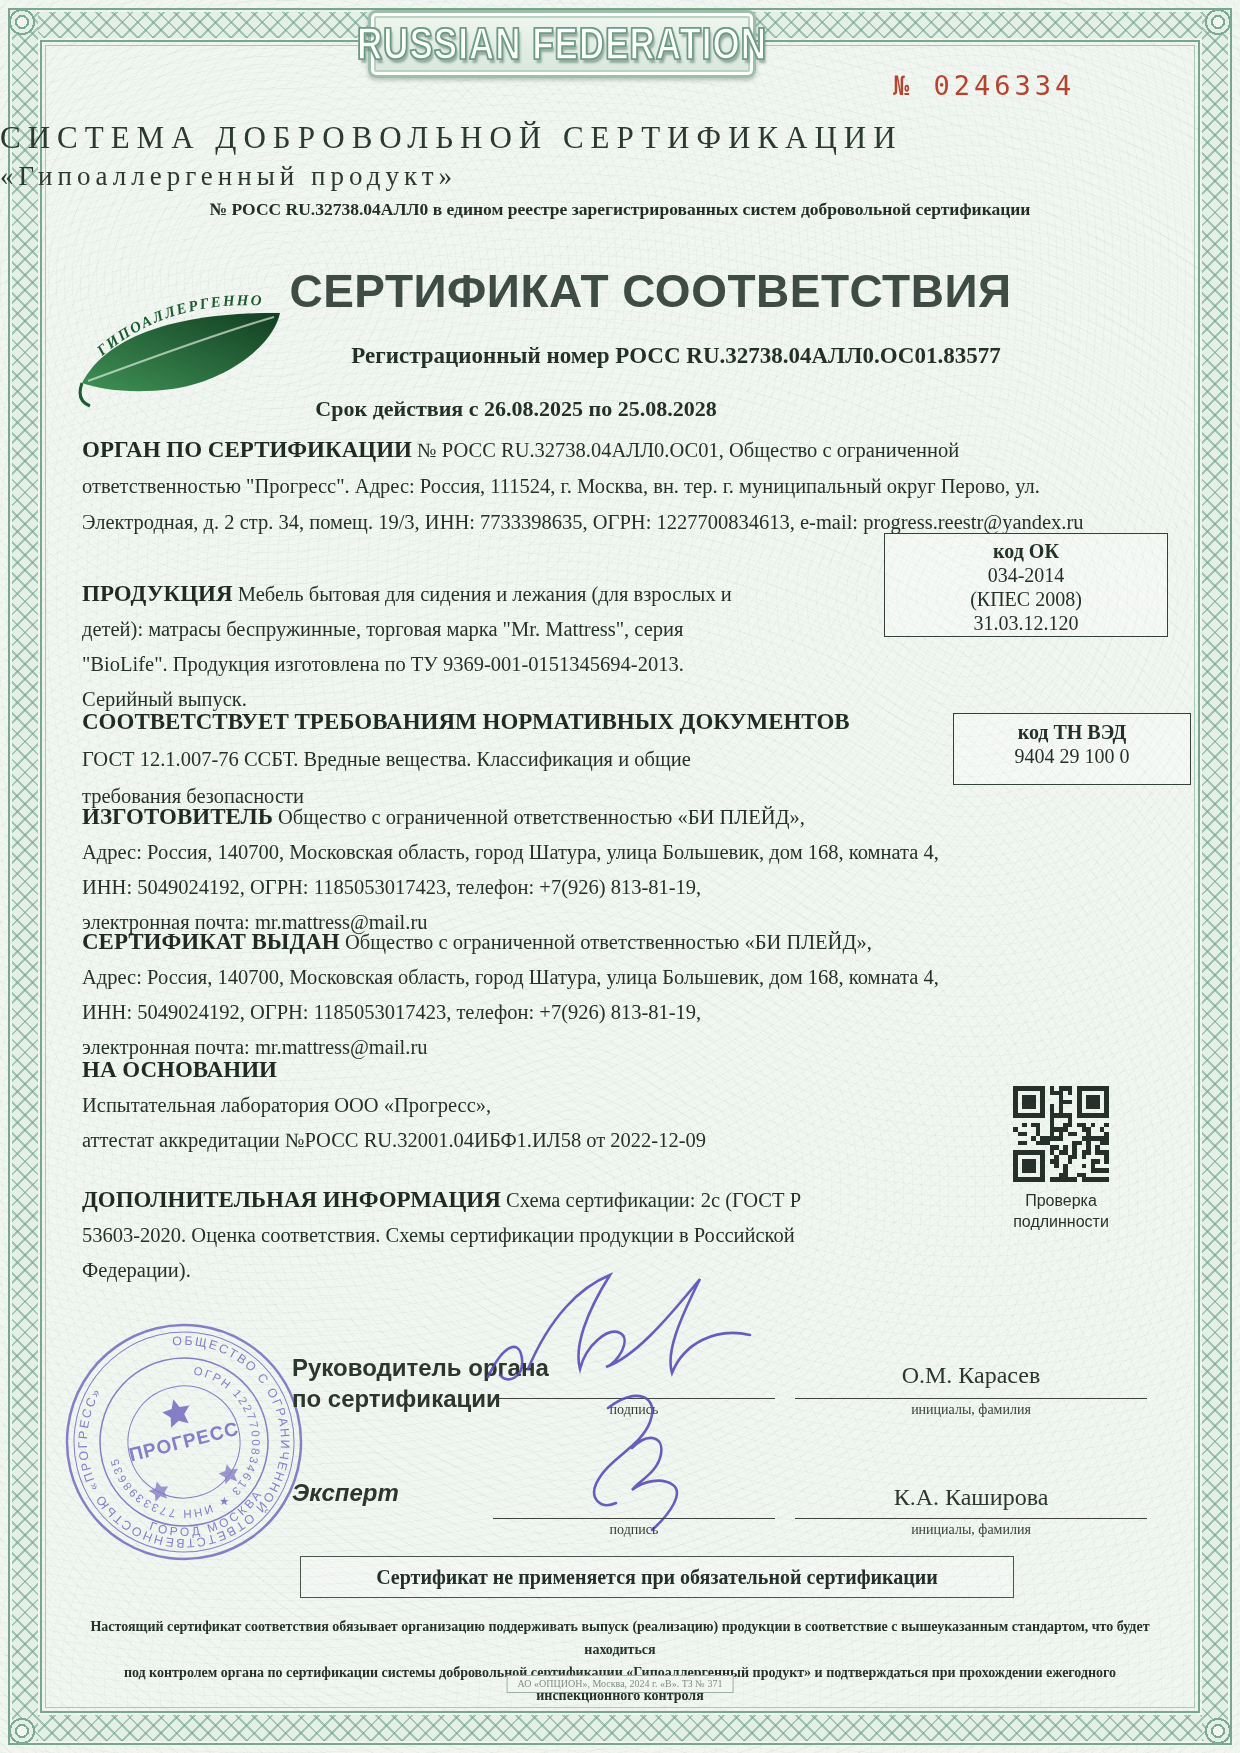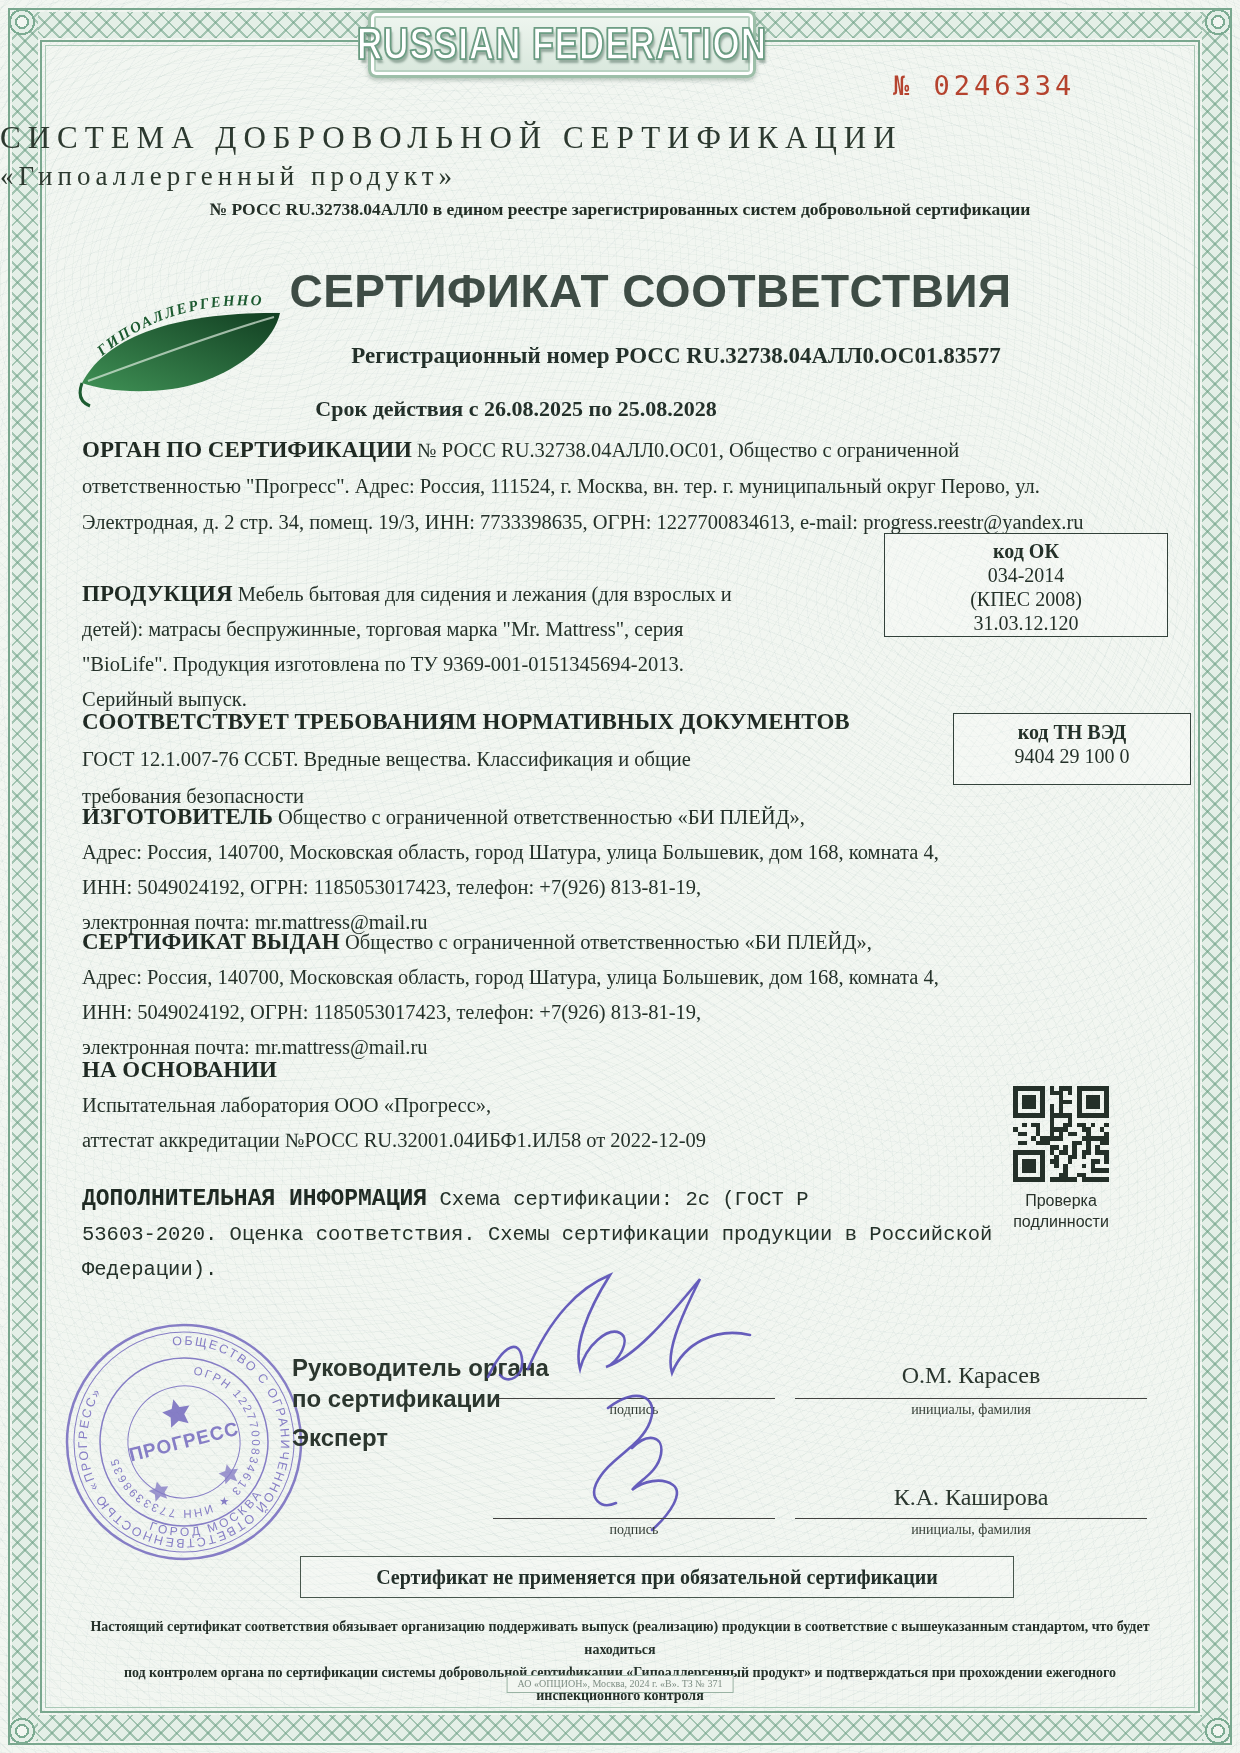--- a/index.html
+++ b/index.html
@@ -171,21 +171,21 @@
     <div class="pline">ИНН: 5049024192, ОГРН: 1185053017423, телефон: +7(926) 813-81-19,</div>
     <div class="pline">электронная почта: mr.mattress@mail.ru</div>
   </div>
 
   <div class="para" style="top:1052px;width:815px;">
     <div class="pline"><span class="lbl">НА ОСНОВАНИИ</span></div>
     <div class="pline">Испытательная лаборатория ООО «Прогресс»,</div>
     <div class="pline">аттестат аккредитации №РОСС RU.32001.04ИБФ1.ИЛ58 от 2022-12-09</div>
   </div>
 
-  <div class="para" style="top:1182px;width:830px;font-family:Liberation Mono, monospace;">
+  <div class="para" style="top:1182px;width:830px;">
     <div class="pline"><span class="lbl">ДОПОЛНИТЕЛЬНАЯ ИНФОРМАЦИЯ</span> <span>Схема сертификации: 2с (ГОСТ Р</span></div>
     <div class="pline">53603-2020. Оценка соответствия. Схемы сертификации продукции в Российской</div>
     <div class="pline">Федерации).</div>
   </div>
 
   <svg id="qr-svg" class="qr" viewBox="0 0 21 21" shape-rendering="crispEdges">
       <path d="M8 0h1v1h-1zM10 0h1v1h-1zM11 0h1v1h-1zM12 0h1v1h-1zM8 1h1v1h-1zM9 1h1v1h-1zM10 1h1v1h-1zM12 1h1v1h-1zM10 2h1v1h-1zM10 3h1v1h-1zM11 3h1v1h-1zM12 3h1v1h-1zM8 4h1v1h-1zM10 4h1v1h-1zM8 5h1v1h-1zM10 5h1v1h-1zM8 6h1v1h-1zM9 6h1v1h-1zM10 6h1v1h-1zM11 6h1v1h-1zM12 6h1v1h-1zM8 7h1v1h-1zM12 7h1v1h-1zM2 8h1v1h-1zM4 8h1v1h-1zM5 8h1v1h-1zM8 8h1v1h-1zM11 8h1v1h-1zM12 8h1v1h-1zM14 8h1v1h-1zM15 8h1v1h-1zM17 8h1v1h-1zM20 8h1v1h-1zM0 9h1v1h-1zM5 9h1v1h-1zM8 9h1v1h-1zM9 9h1v1h-1zM10 9h1v1h-1zM11 9h1v1h-1zM15 9h1v1h-1zM16 9h1v1h-1zM19 9h1v1h-1zM1 10h1v1h-1zM2 10h1v1h-1zM5 10h1v1h-1zM8 10h1v1h-1zM10 10h1v1h-1zM12 10h1v1h-1zM13 10h1v1h-1zM16 10h1v1h-1zM20 10h1v1h-1zM4 11h1v1h-1zM6 11h1v1h-1zM7 11h1v1h-1zM8 11h1v1h-1zM9 11h1v1h-1zM10 11h1v1h-1zM15 11h1v1h-1zM16 11h1v1h-1zM17 11h1v1h-1zM18 11h1v1h-1zM19 11h1v1h-1zM20 11h1v1h-1zM1 12h1v1h-1zM2 12h1v1h-1zM5 12h1v1h-1zM6 12h1v1h-1zM7 12h1v1h-1zM13 12h1v1h-1zM14 12h1v1h-1zM16 12h1v1h-1zM19 12h1v1h-1zM20 12h1v1h-1zM8 13h1v1h-1zM9 13h1v1h-1zM11 13h1v1h-1zM13 13h1v1h-1zM16 13h1v1h-1zM18 13h1v1h-1zM8 14h1v1h-1zM10 14h1v1h-1zM11 14h1v1h-1zM13 14h1v1h-1zM15 14h1v1h-1zM16 14h1v1h-1zM18 14h1v1h-1zM19 14h1v1h-1zM20 14h1v1h-1zM9 15h1v1h-1zM12 15h1v1h-1zM13 15h1v1h-1zM15 15h1v1h-1zM20 15h1v1h-1zM8 16h1v1h-1zM9 16h1v1h-1zM12 16h1v1h-1zM17 16h1v1h-1zM18 16h1v1h-1zM20 16h1v1h-1zM9 17h1v1h-1zM11 17h1v1h-1zM15 17h1v1h-1zM17 17h1v1h-1zM11 18h1v1h-1zM17 18h1v1h-1zM18 18h1v1h-1zM19 18h1v1h-1zM20 18h1v1h-1zM10 19h1v1h-1zM11 19h1v1h-1zM14 19h1v1h-1zM15 19h1v1h-1zM8 20h1v1h-1zM9 20h1v1h-1zM10 20h1v1h-1zM11 20h1v1h-1zM12 20h1v1h-1zM13 20h1v1h-1zM15 20h1v1h-1zM16 20h1v1h-1zM17 20h1v1h-1zM18 20h1v1h-1zM19 20h1v1h-1zM20 20h1v1h-1zM0 0h7v7h-7z M1 1v5h5v-5z M2 2h3v3h-3zM14 0h7v7h-7z M15 1v5h5v-5z M16 2h3v3h-3zM0 14h7v7h-7z M1 15v5h5v-5z M2 16h3v3h-3z" fill="#243029" fill-rule="evenodd"></path>
     </svg>
   <div class="qr-caption">
     <div>Проверка</div>
@@ -225,21 +225,21 @@
   </div>
   <svg class="sig-svg" style="left:468px;top:1265px;" width="320" height="135" viewBox="0 0 320 135">
     <path d="M20,112 C36,78 52,74 54,94 C56,112 40,120 32,110 M60,104 C82,52 112,22 142,10 C118,48 106,82 112,104 C118,80 140,62 152,68 C164,74 150,98 138,102 C166,92 196,58 232,14 C210,58 198,88 204,108 C216,78 248,62 282,70" stroke="#564db6" stroke-width="2.6" fill="none" stroke-linecap="round" opacity=".9"></path>
   </svg>
   <div class="sigline" style="left:493px;top:1398px;width:282px;"></div>
   <div class="sig-sub" style="left:493px;top:1402px;width:282px;">подпись</div>
   <div class="sig-name" style="left:795px;top:1362px;width:352px;">О.М. Карасев</div>
   <div class="sigline" style="left:795px;top:1398px;width:352px;"></div>
   <div class="sig-sub" style="left:795px;top:1402px;width:352px;">инициалы, фамилия</div>
 
-  <div class="role" style="top:1422px;">Эксперт</div>
+  <div class="role" style="top:1477px;font-style:italic;">Эксперт</div>
   <svg class="sig-svg" style="left:540px;top:1386px;" width="250" height="150" viewBox="0 0 250 150">
     <path d="M68,22 C96,0 120,10 110,36 C100,62 68,72 56,98 C50,112 60,124 76,117 M92,62 C108,46 124,50 121,68 C118,86 100,94 92,104 C103,95 122,91 133,99 C144,107 130,128 112,144" stroke="#564db6" stroke-width="2.6" fill="none" stroke-linecap="round" opacity=".9"></path>
   </svg>
   <div class="sigline" style="left:493px;top:1518px;width:282px;"></div>
   <div class="sig-sub" style="left:493px;top:1522px;width:282px;">подпись</div>
   <div class="sig-name" style="left:795px;top:1484px;width:352px;">К.А. Каширова</div>
   <div class="sigline" style="left:795px;top:1518px;width:352px;"></div>
   <div class="sig-sub" style="left:795px;top:1522px;width:352px;">инициалы, фамилия</div>
 
   <div class="notice">Сертификат не применяется при обязательной сертификации</div>

